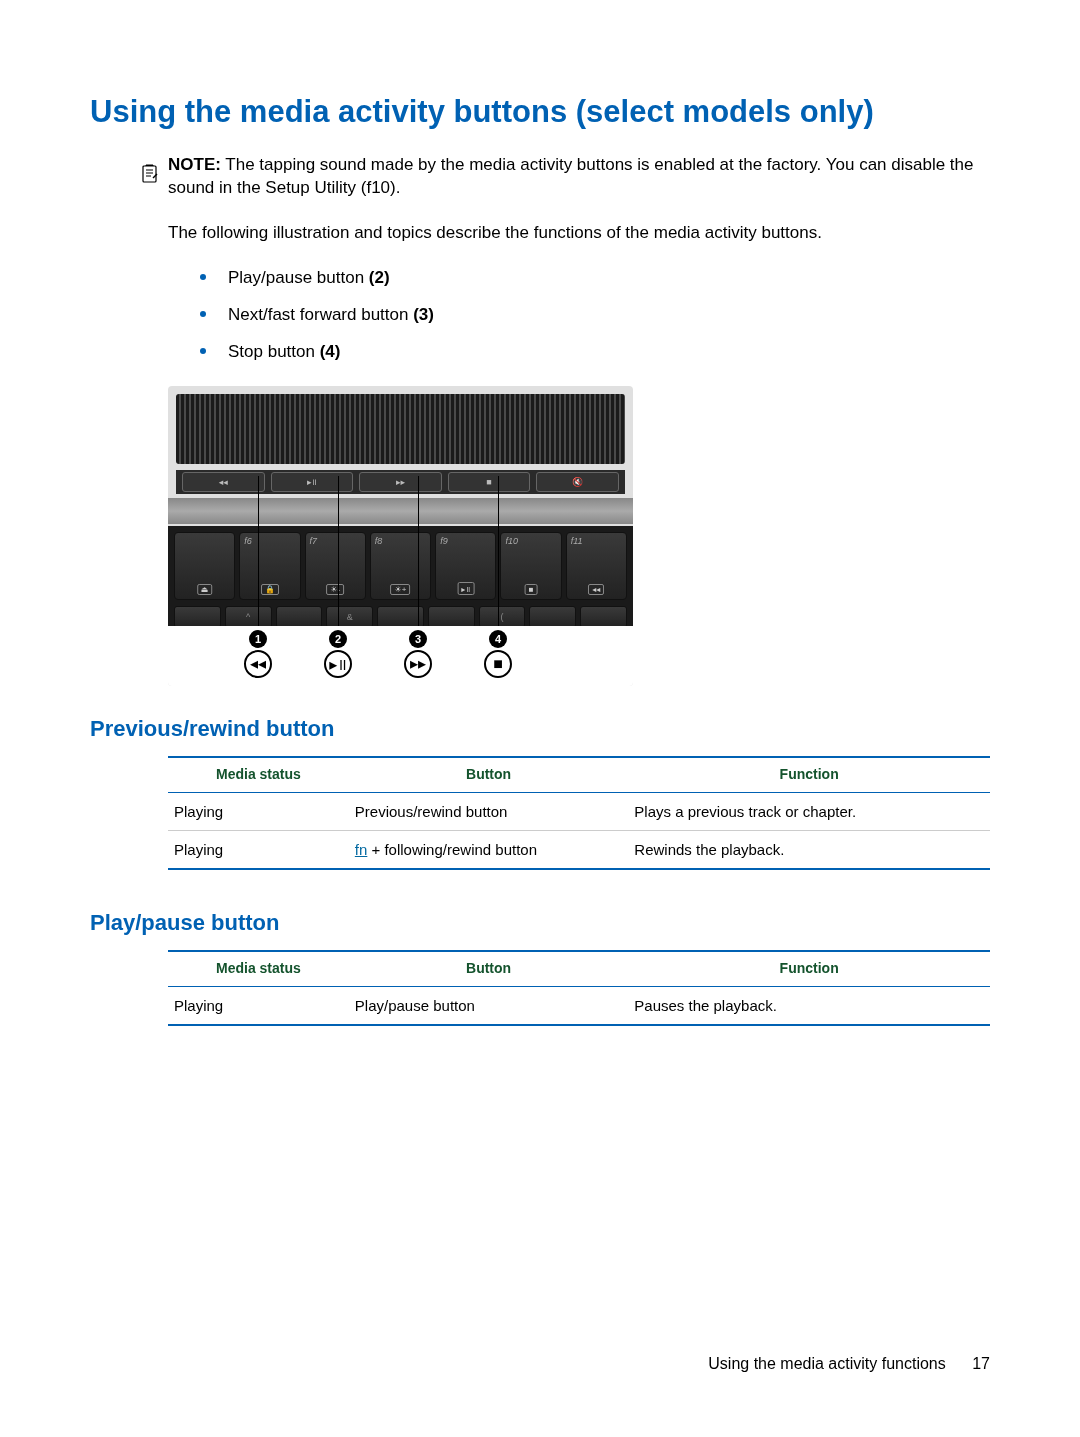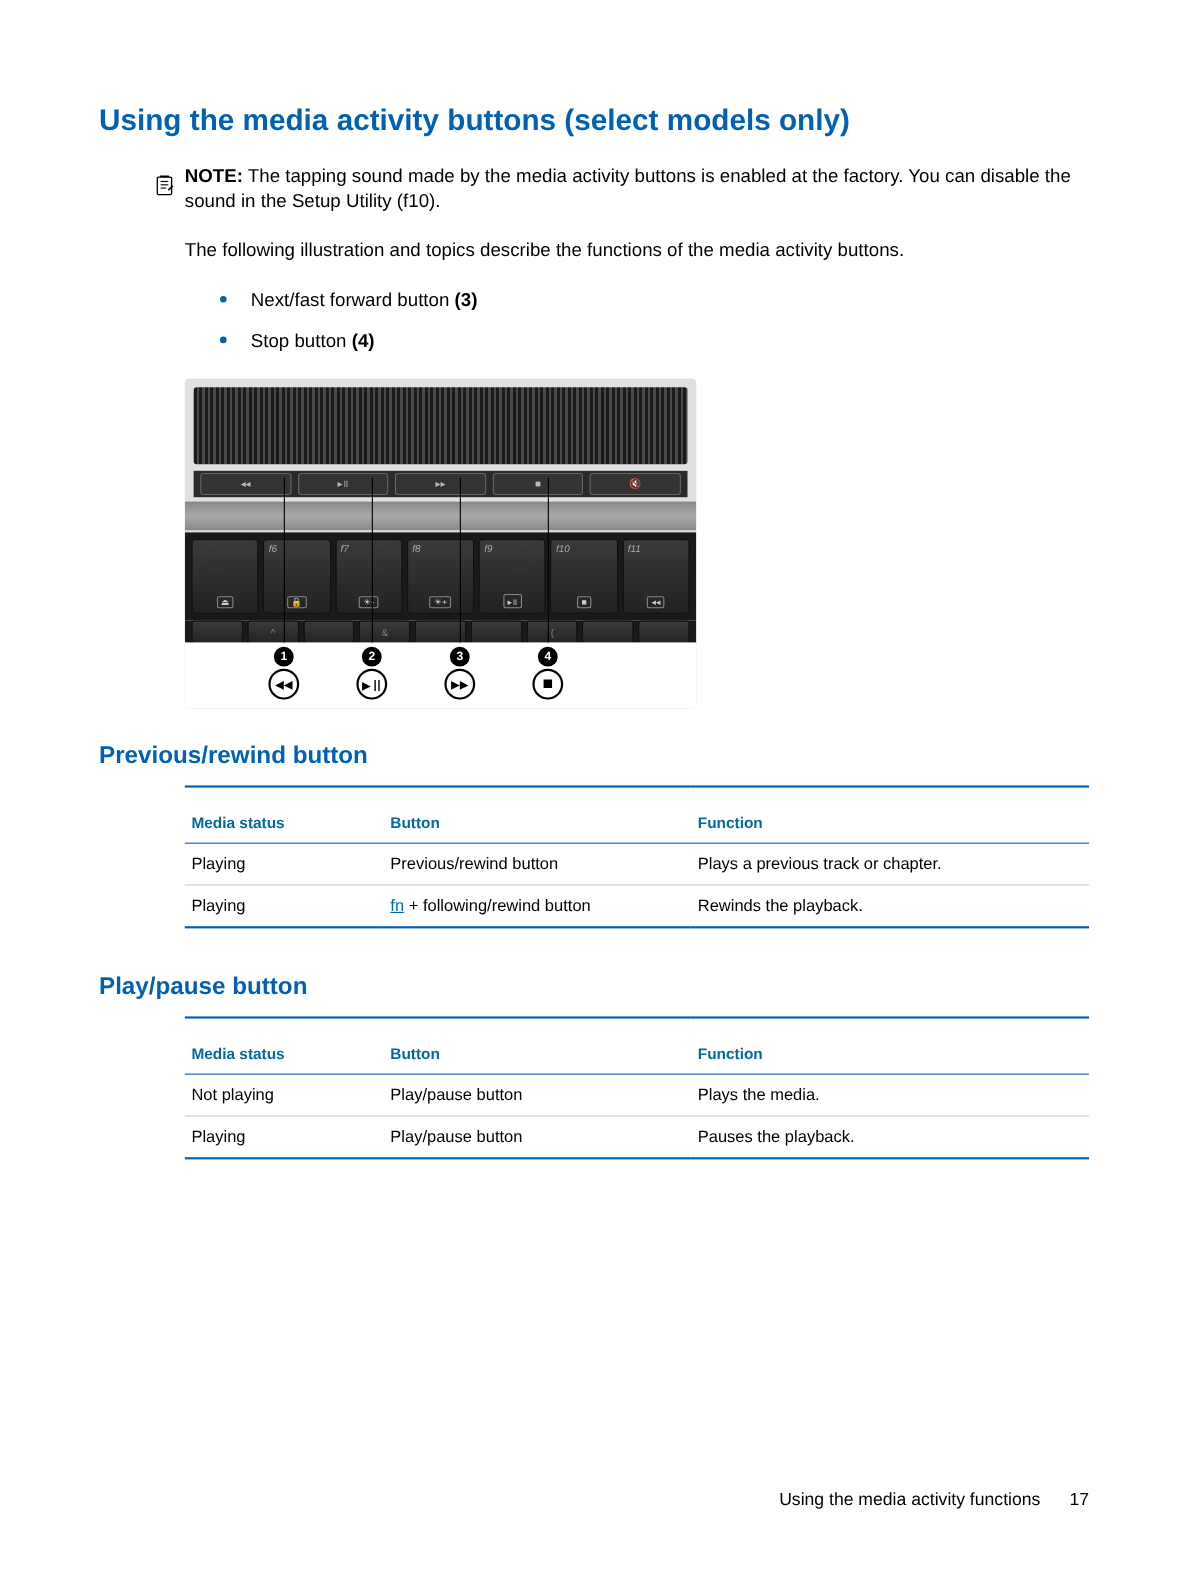--- a/index.html
+++ b/index.html
@@ -10,21 +10,21 @@
     background: #fff;
     font-family: Arial, Helvetica, sans-serif;
     color: #000;
     position: relative;
   }
   .page {
     padding: 94px 90px 60px 90px;
   }
   h1.main-heading {
     color: #0061b3;
-    font-size: 27px;
+    font-size: 31px;
     font-weight: bold;
     margin: 0 0 24px 0;
   }
   .note-block {
     display: flex;
     align-items: center;
     margin-left: 50px;
     margin-bottom: 22px;
     font-size: 17px;
     line-height: 1.35;
@@ -177,25 +177,25 @@
     font-weight:bold;
     margin:0 0 14px 0;
   }
   .tbl-wrap { margin-left:78px; margin-bottom:40px; }
   table.func {
     width:100%;
     border-collapse:collapse;
     font-size:15px;
   }
   table.func thead th {
-    text-align:left;
-    color:#0369a1;
+    text-align:center;
+    color:#14532d;
     font-weight:bold;
     font-size:14px;
-    padding:24px 6px 10px 6px;
+    padding:8px 6px 10px 6px;
     border-top:2px solid #0061b3;
     border-bottom:1px solid #0061b3;
   }
   table.func tbody tr.lastsep td { border-bottom:2px solid #0061b3; }
   table.func tbody td {
     padding:10px 6px;
     border-bottom:1px solid #ccc;
     vertical-align:top;
   }
   table.func .col1 { width:22%; }
@@ -229,20 +229,21 @@
     </div>
     <div class="note-text">
       <span class="note-label">NOTE:</span>
       <span>The tapping sound made by the media activity buttons is enabled at the factory. You can disable the sound in the Setup Utility (f10).</span>
     </div>
   </div>
 
   <p class="para">The following illustration and topics describe the functions of the media activity buttons.</p>
 
   <ul class="bullets">
+    <li><span>Play/pause button </span><strong>(2)</strong></li>
     <li><span>Next/fast forward button </span><strong>(3)</strong></li>
     <li><span>Stop button </span><strong>(4)</strong></li>
   </ul>
 
   <div class="illustration-wrap">
     <div class="illustration">
       <div class="grille"></div>
       <div class="media-bar">
         <div class="mbtn">◂◂</div>
         <div class="mbtn">▸॥</div>
@@ -342,25 +343,20 @@
   <div class="tbl-wrap">
     <table class="func">
       <thead>
         <tr>
           <th class="col1">Media status</th>
           <th class="col2">Button</th>
           <th class="col3">Function</th>
         </tr>
       </thead>
       <tbody>
-        <tr>
-          <td>Not playing</td>
-          <td>Play/pause button</td>
-          <td>Plays the media.</td>
-        </tr>
         <tr class="lastsep">
           <td>Playing</td>
           <td>Play/pause button</td>
           <td>Pauses the playback.</td>
         </tr>
       </tbody>
     </table>
   </div>
 </div>
 

